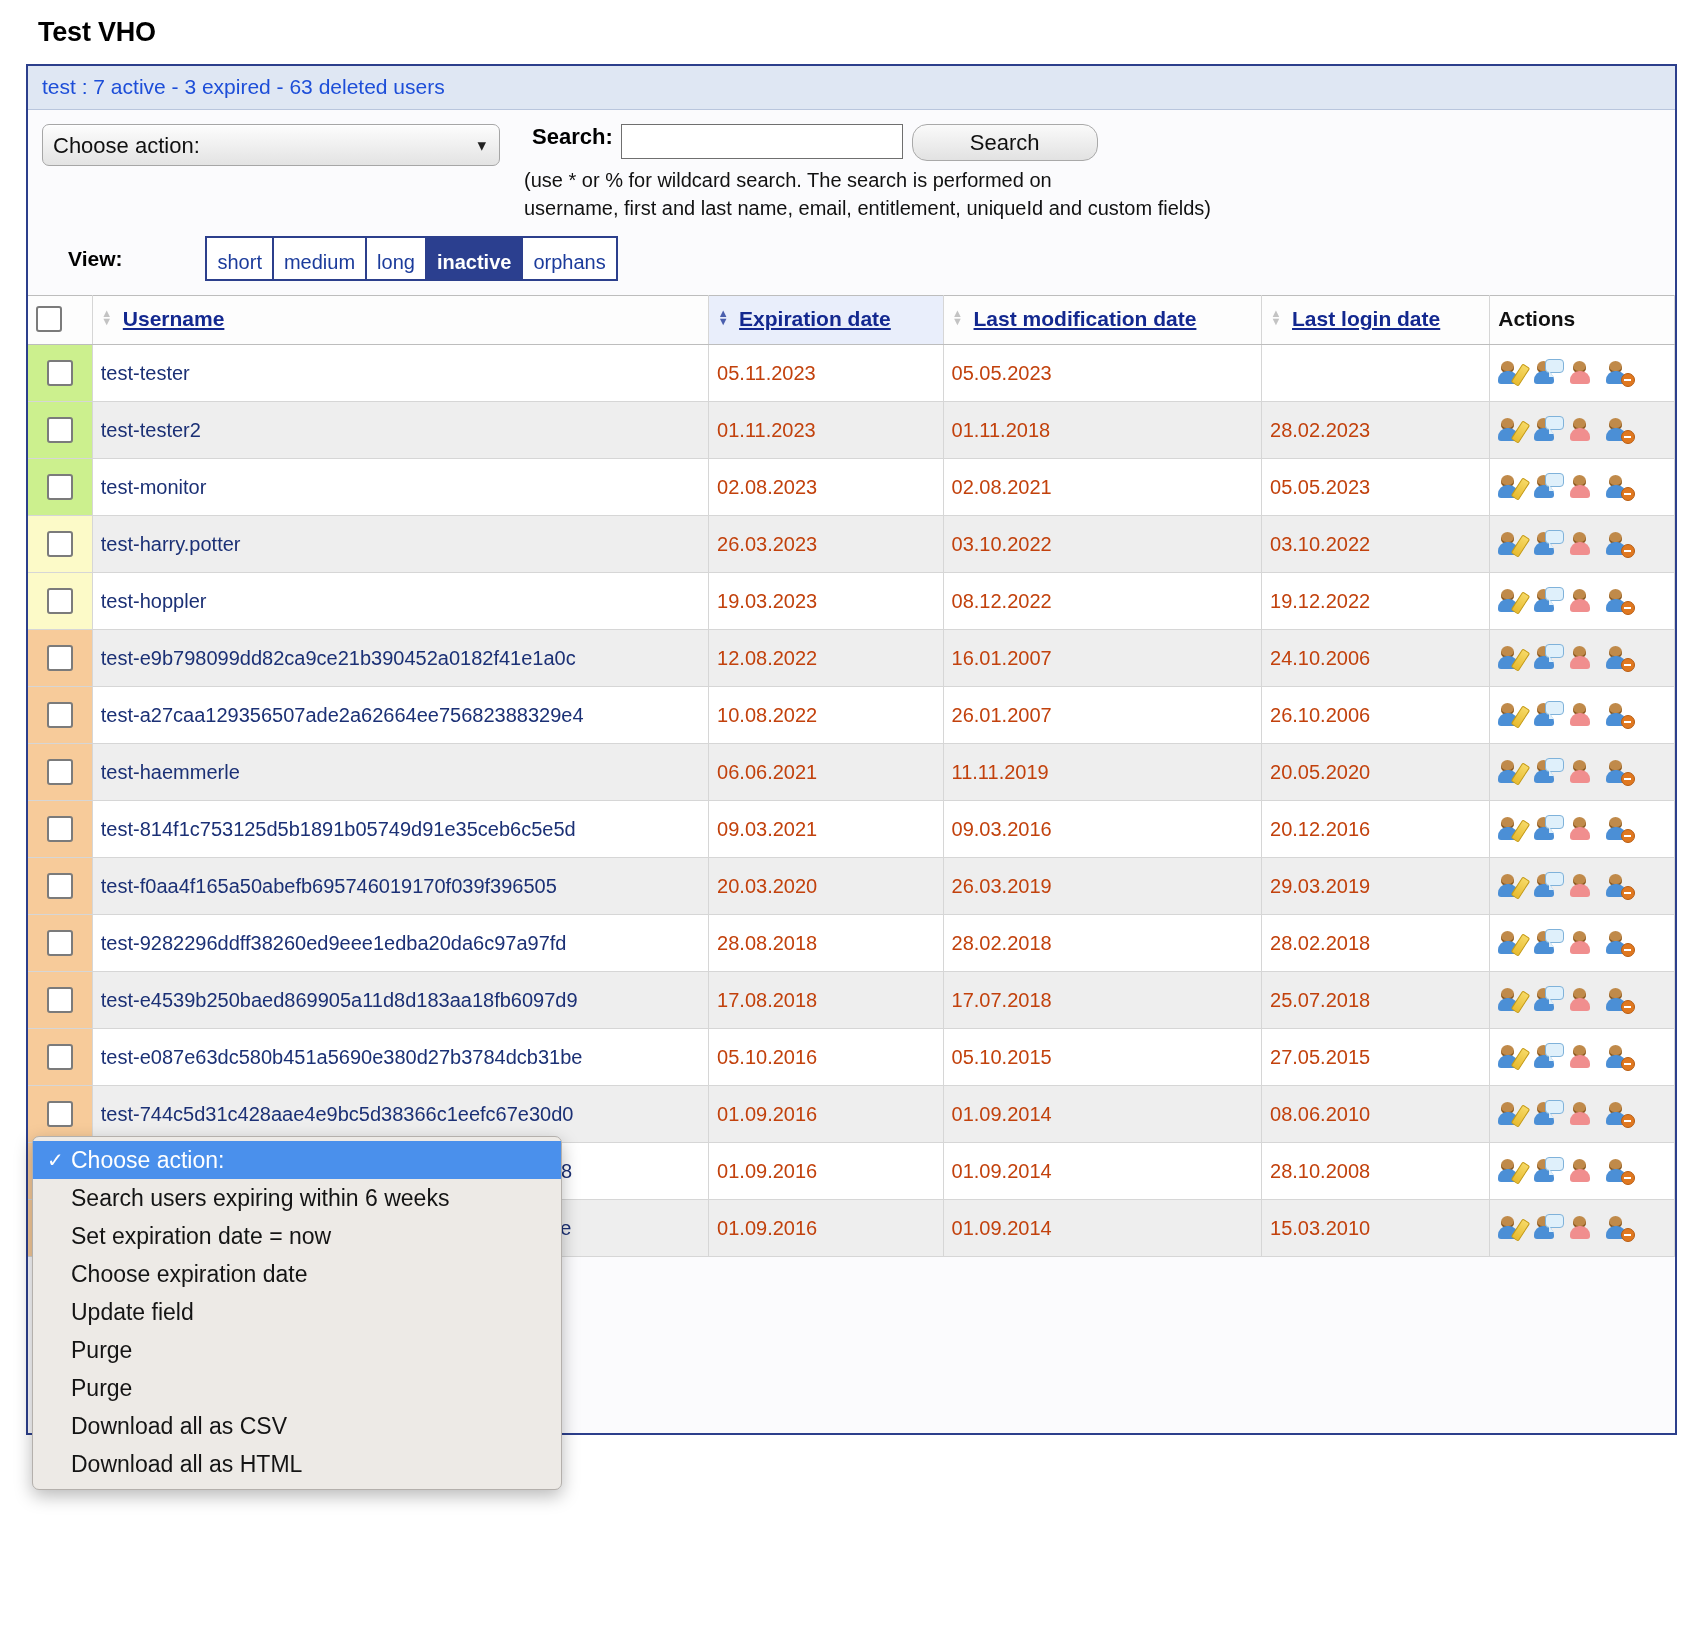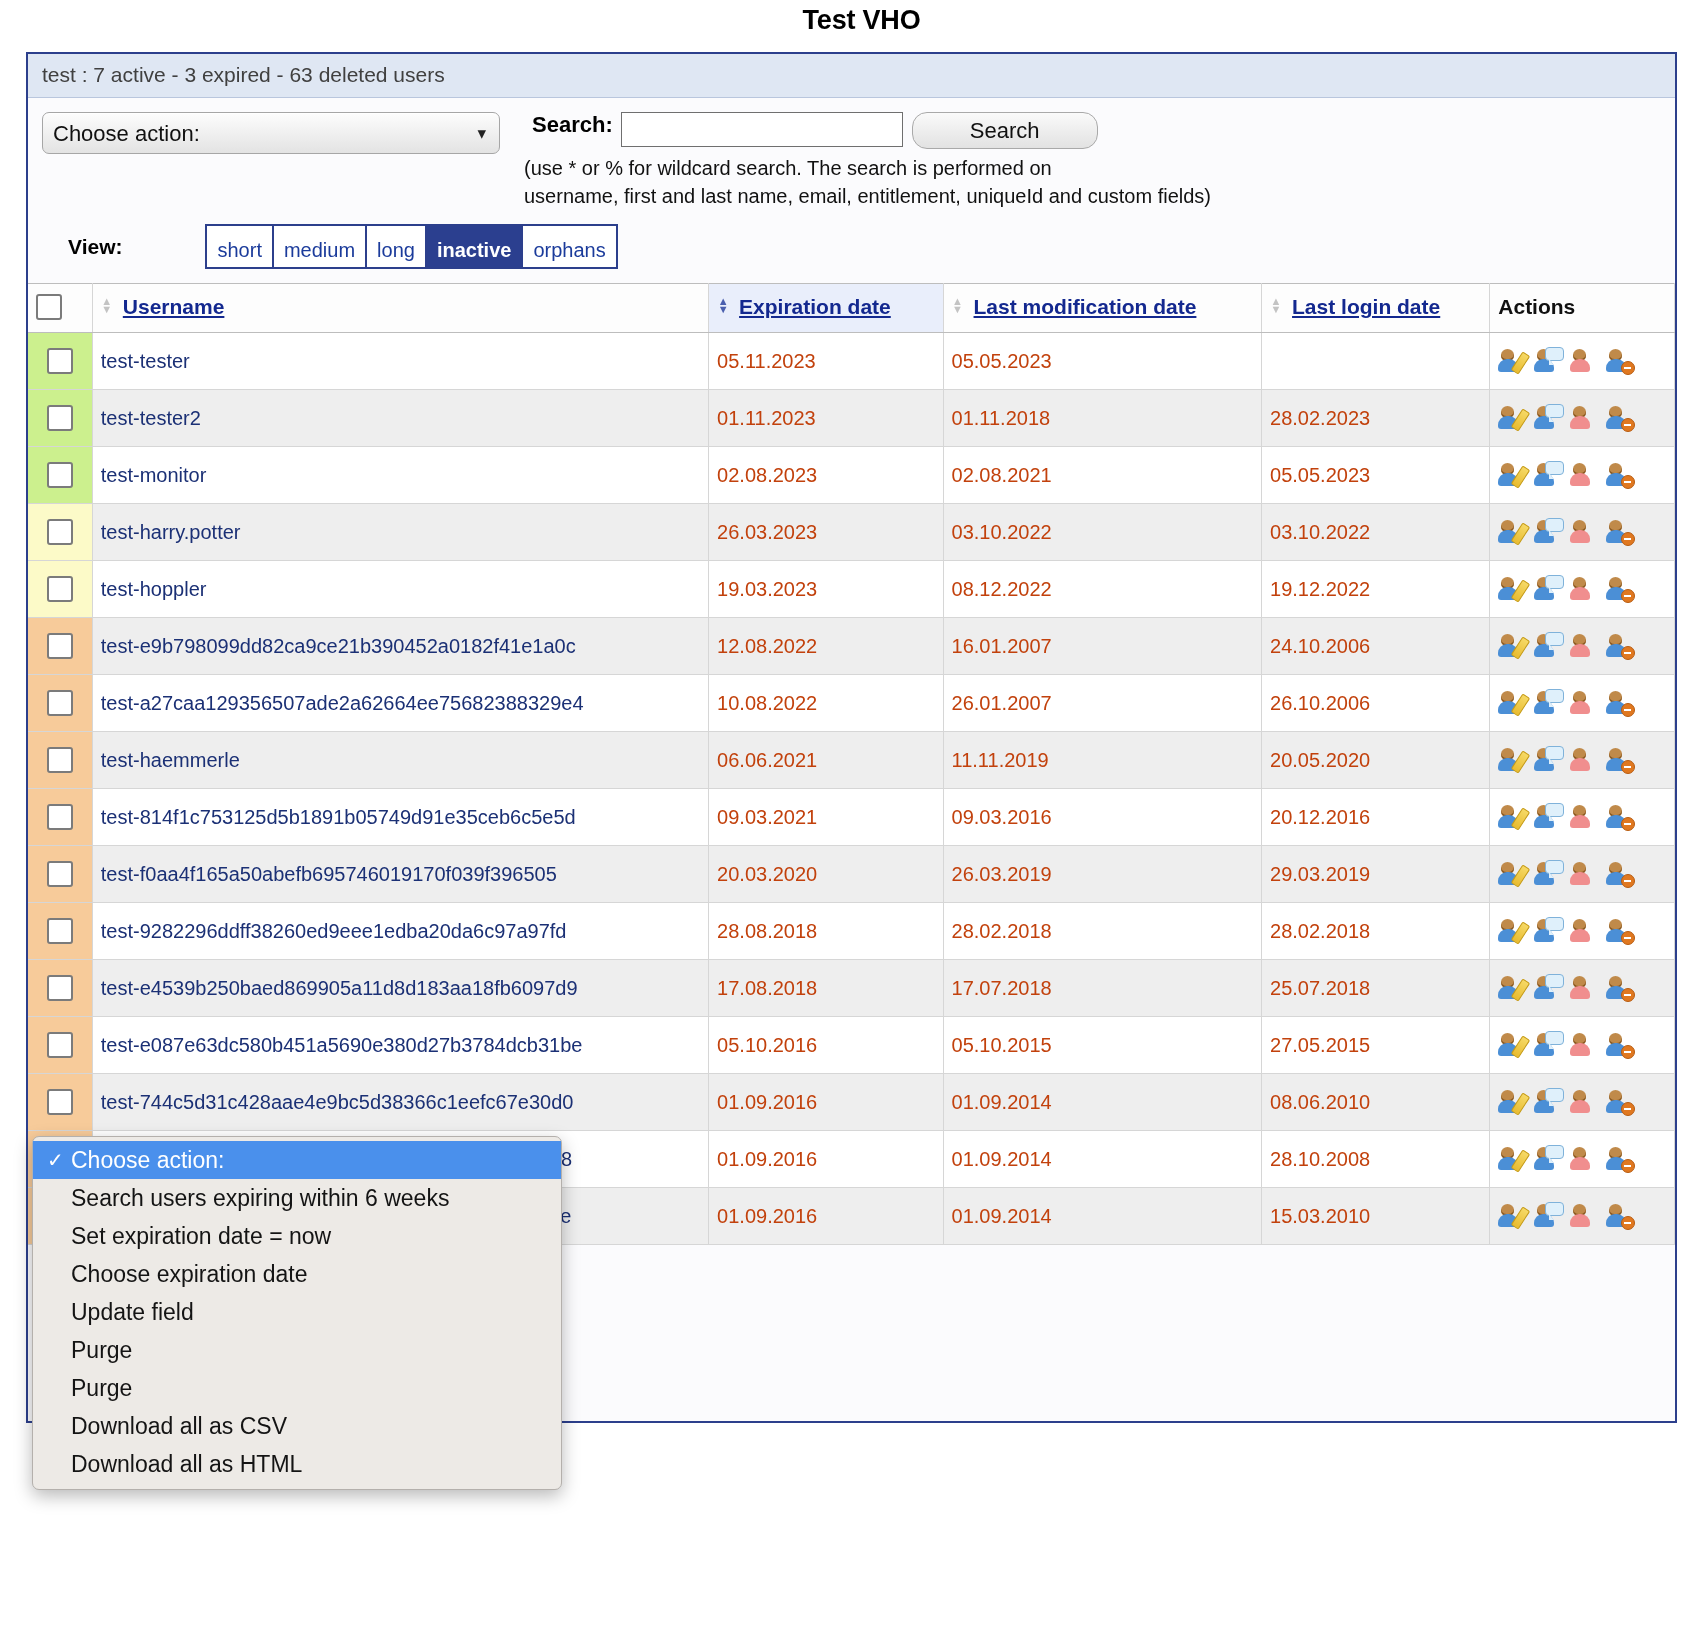--- a/index.html
+++ b/index.html
@@ -14,40 +14,39 @@
     font-size: 20px;
     color: #000000;
     position: relative;
     overflow: hidden;
   }
 
   
   .page-title {
     font-size: 27px;
     font-weight: bold;
-    margin: 0;
+    margin: 12px;
     padding: 0 0 0 26px;
     line-height: 40px;
     letter-spacing: -0.2px;
-    text-align: center;
   }
 
   
   .panel {
     margin: 12px 20px 0 26px;
     border: 2px solid #2c3f8c;
     background: #fbfbfd;
     position: relative;
   }
   .panel-header {
     background: #dfe7f3;
     border-bottom: 1px solid #b9c6dd;
     padding: 9px 14px 10px 14px;
     font-size: 21px;
-    color: #404040;
+    color: #1d4ed8;
   }
 
   
   .toolbar {
     padding: 14px 0 0 14px;
     display: flex;
     align-items: flex-start;
   }
   select.action-select {
     -webkit-appearance: none;

